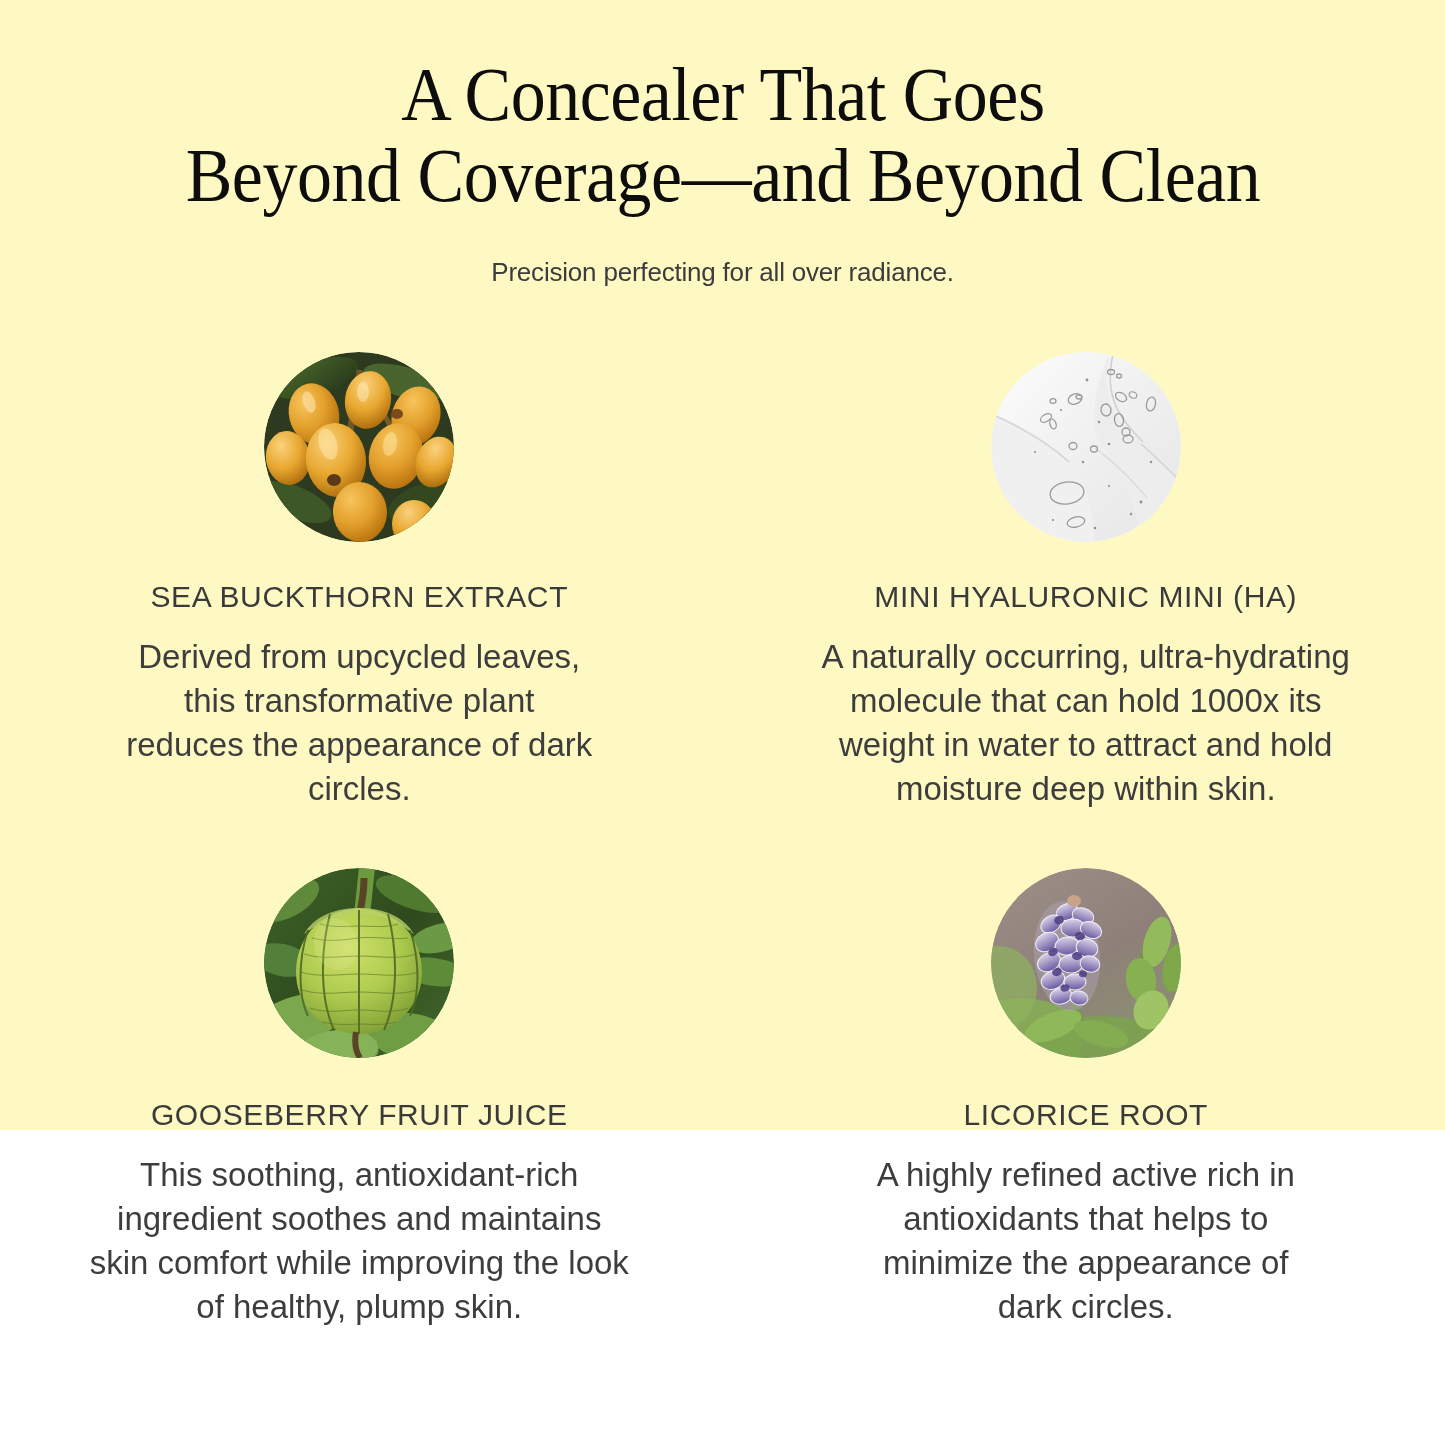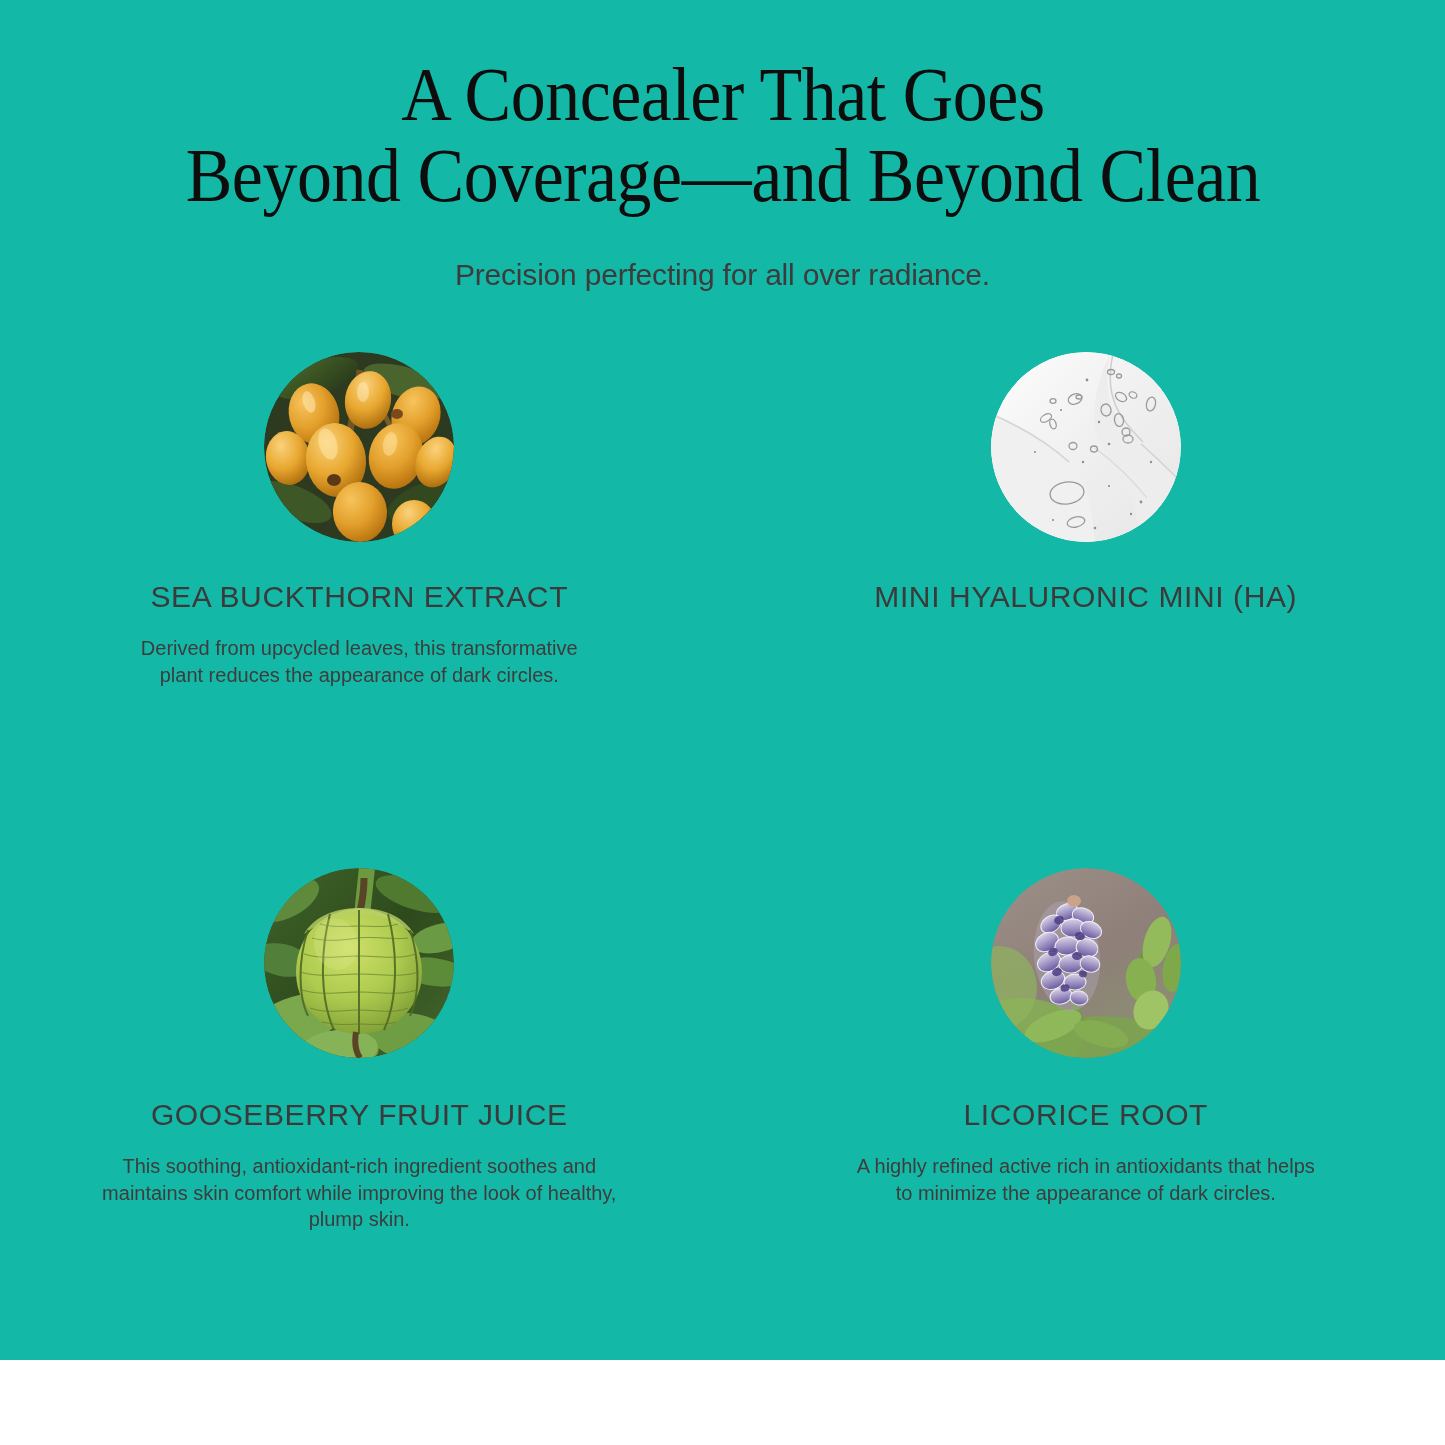--- a/index.html
+++ b/index.html
@@ -9,22 +9,22 @@
   body {
     width: 1445px;
     height: 1445px;
     background: #ffffff;
     font-family: "Liberation Sans", sans-serif;
     overflow: hidden;
   }
   .page {
     position: relative;
     width: 1445px;
-    height: 1360px;
-    background: #14b8a6;
+    height: 1130px;
+    background: #fef9c3;
     box-sizing: border-box;
   }
 
   
   .header {
     padding-top: 54px;
     text-align: center;
   }
   .headline {
     font-family: "Liberation Serif", "DejaVu Serif", serif;
@@ -36,21 +36,21 @@
     width: 1290px;
     font-weight: 400;
     transform: scaleX(0.92);
   }
   .headline-line {
     display: block;
     white-space: nowrap;
   }
   .subtitle {
     margin-top: 42px;
-    font-size: 30px;
+    font-size: 26px;
     line-height: 1.2;
     color: #3c3c3c;
     font-weight: 400;
     letter-spacing: -0.2px;
   }
 
   
   .grid {
     position: absolute;
     top: 352px;
@@ -90,21 +90,21 @@
     font-size: 30px;
     line-height: 1.1;
     letter-spacing: 0.6px;
     color: #3a3a3a;
     text-align: center;
     font-weight: 400;
     white-space: nowrap;
   }
   .card-body {
     margin-top: 22px;
-    font-size: 20px;
+    font-size: 33px;
     line-height: 1.33;
     color: #3d3d3d;
     text-align: center;
     font-weight: 400;
     max-width: 560px;
   }
   .col-left .card-body { max-width: 470px; }
   .col-right .card-body { max-width: 540px; }
   .row2 .card-title { margin-top: 40px; }
 </style>
@@ -229,20 +229,21 @@
               <circle cx="104" cy="176" r="1.3"></circle>
               <circle cx="62" cy="168" r="1.1"></circle>
               <circle cx="44" cy="100" r="1.0"></circle>
               <circle cx="160" cy="110" r="1.2"></circle>
               <circle cx="118" cy="134" r="1.1"></circle>
             </g>
           </svg>
         </div>
       </div>
       <div class="card-title">MINI HYALURONIC MINI (HA)</div>
+      <div class="card-body">A naturally occurring, ultra-hydrating molecule that can hold 1000x its weight in water to attract and hold moisture deep within skin.</div>
     </div>
 
     <div class="card col-right row2">
       <div class="thumb-wrap">
         <div class="thumb">
           <svg viewBox="0 0 190 190" xmlns="http://www.w3.org/2000/svg">
             <defs>
               <radialGradient id="huskG" cx="42%" cy="32%" r="72%">
                 <stop offset="0%" stop-color="#cfe06a"></stop>
                 <stop offset="55%" stop-color="#aecb4f"></stop>

